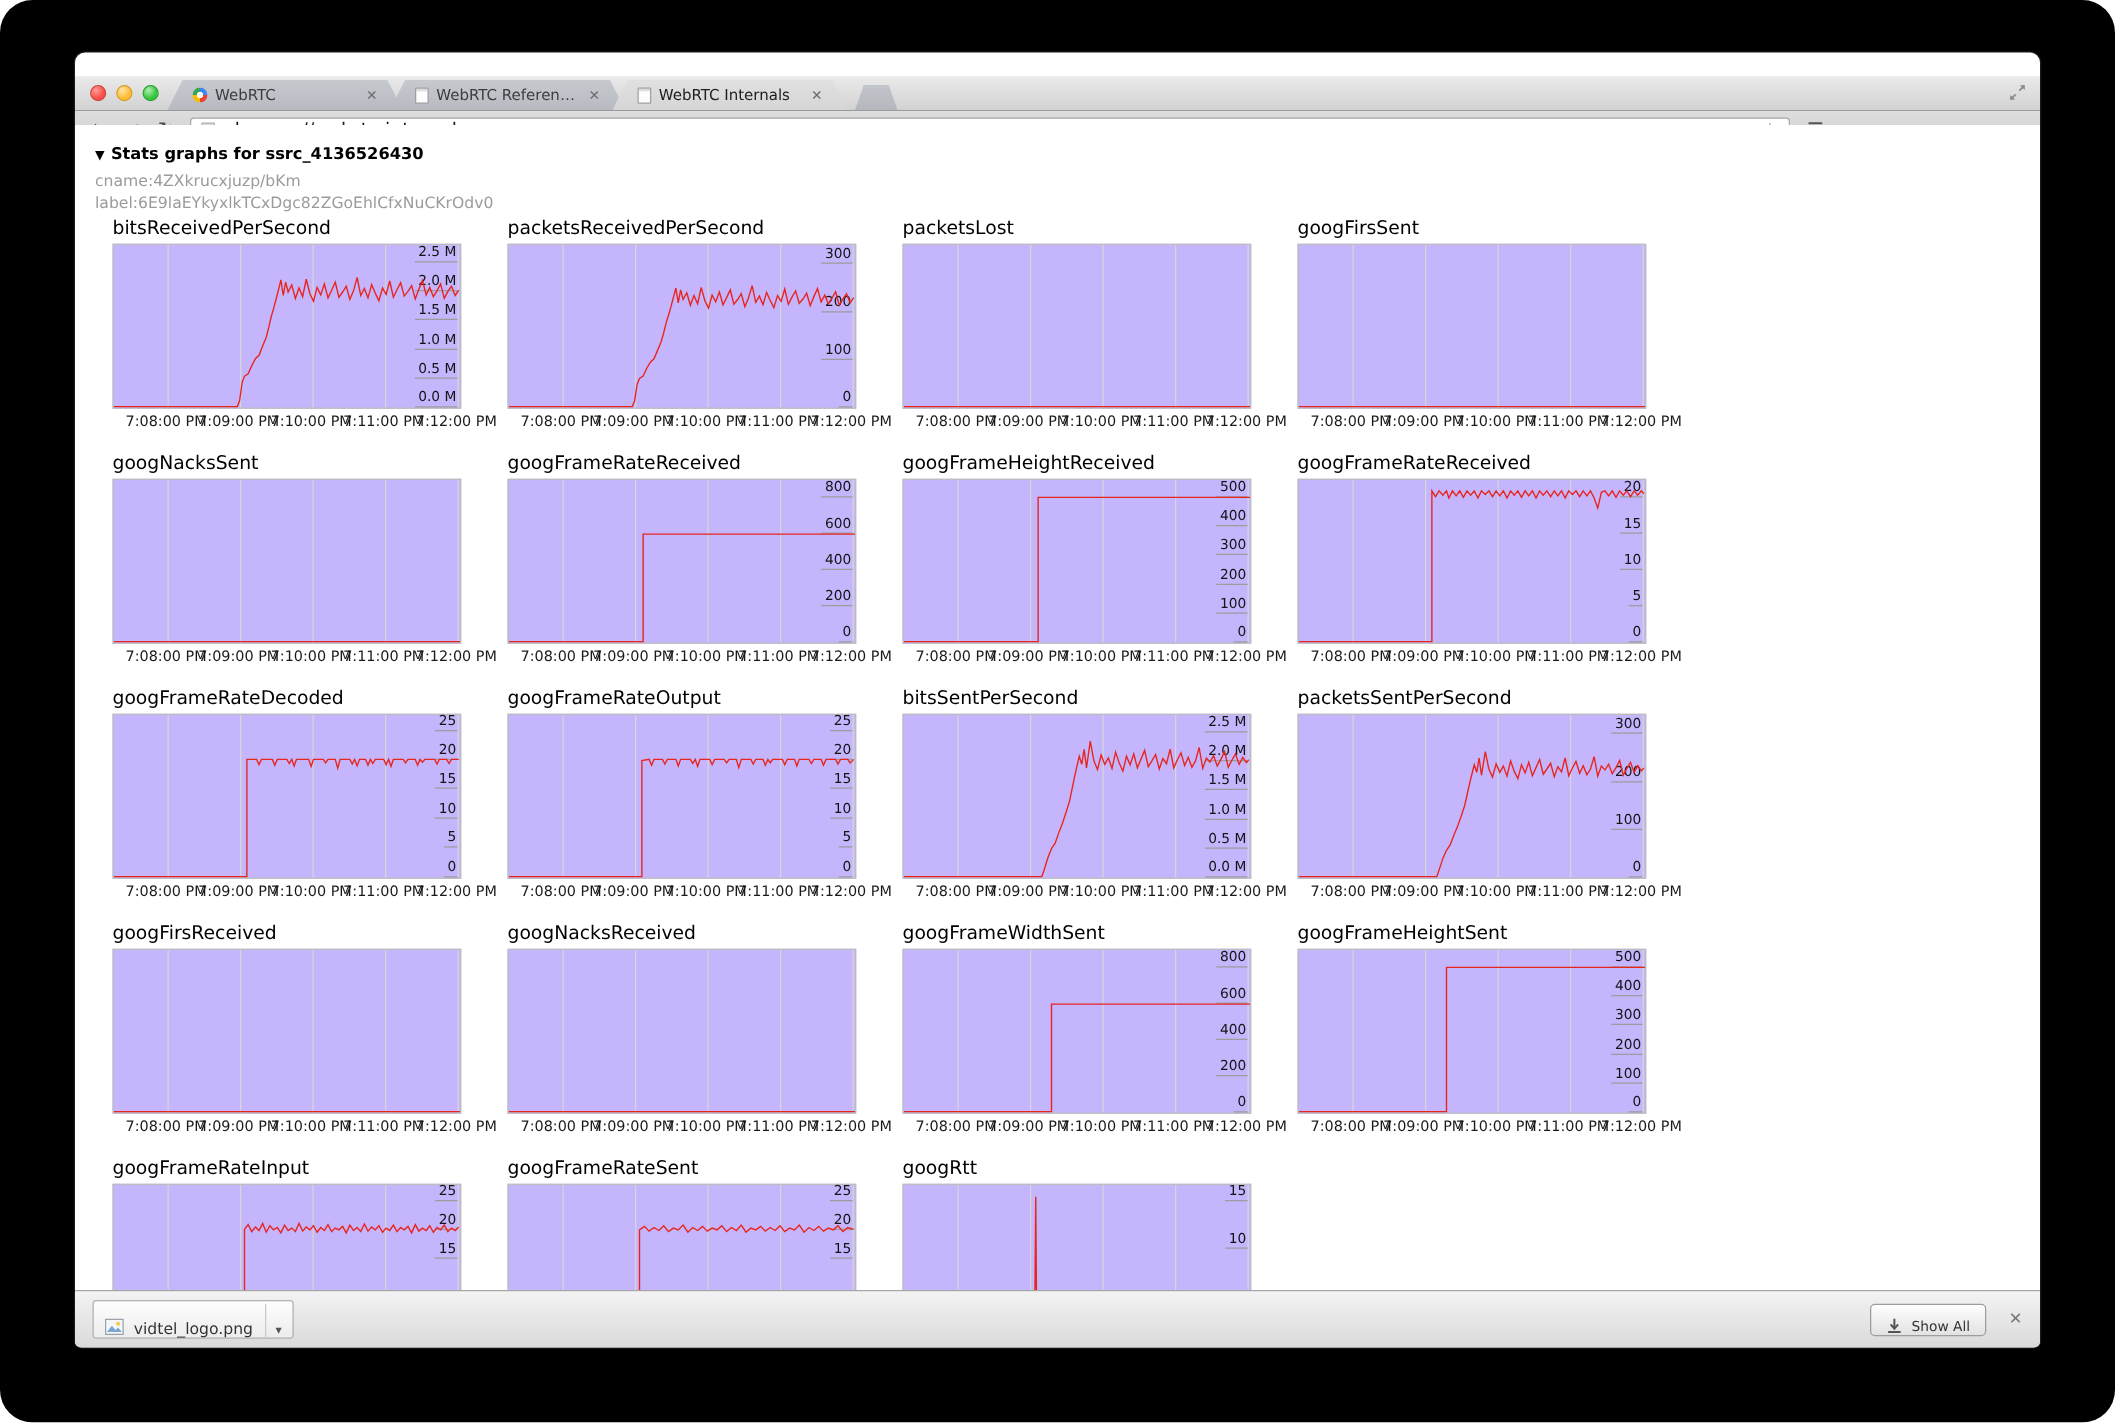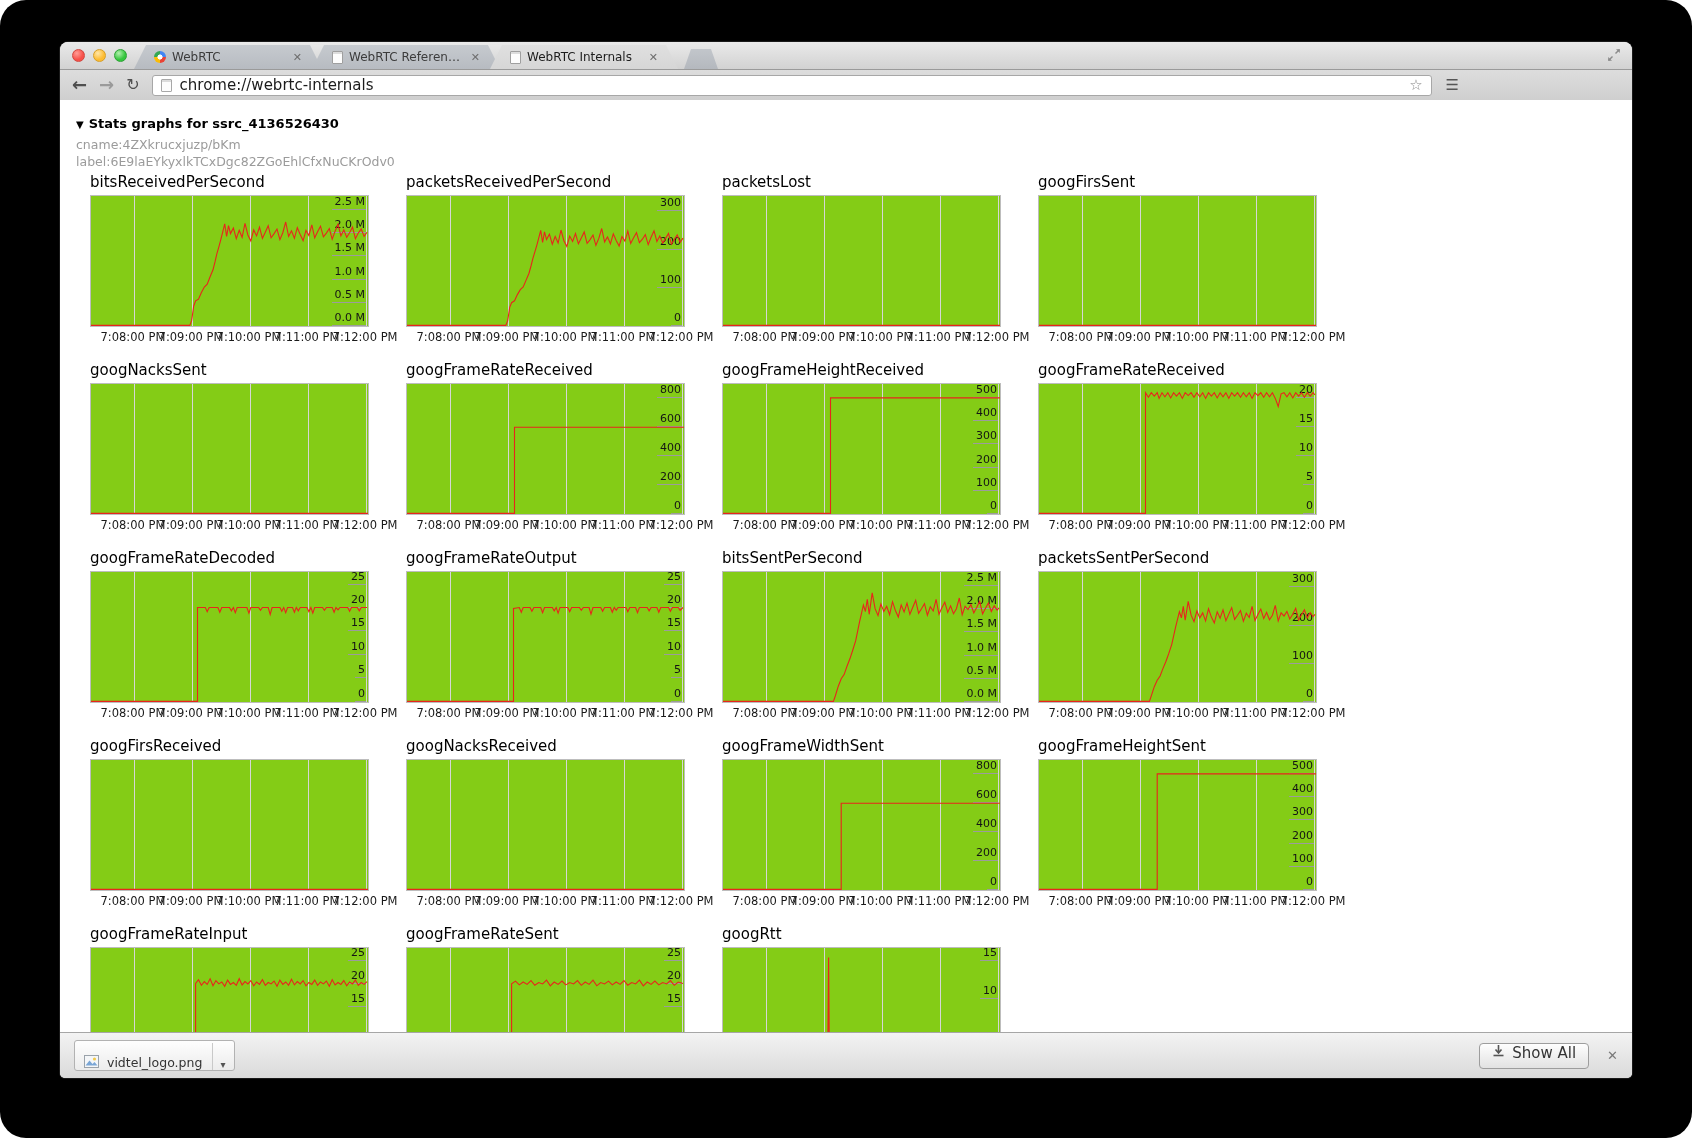--- a/index.html
+++ b/index.html
@@ -2,21 +2,21 @@
 <html><head>
 <meta charset="utf-8">
 <style>
   html,body{margin:0;padding:0;background:#fff;}
   body{width:1692px;height:1138px;position:relative;font-family:"DejaVu Sans","Liberation Sans",sans-serif;}
   #screen{position:absolute;inset:0;background:#000;border-radius:26px;overflow:hidden;}
   #window{position:absolute;left:60px;top:42px;width:1572px;height:1036px;background:#fff;
           border-radius:8px 8px 5px 5px;overflow:hidden;box-shadow:0 0 0 1px #1a1a1a;}
   
   .titlebar{position:relative;height:27px;background:linear-gradient(#eaeaea,#d2d2d2);
-            border-bottom:1px solid #9a9a9a;}
+            border-bottom:1px solid #9a9a9a;margin-top:19px;}
   .lights{position:absolute;left:12px;top:7px;display:flex;gap:8px;}
   .light{width:13px;height:13px;border-radius:50%;box-sizing:border-box;}
   .light.red{background:radial-gradient(circle at 35% 30%,#ff9d96,#f75049 60%);border:1px solid #cf4840;}
   .light.yellow{background:radial-gradient(circle at 35% 30%,#ffe6a8,#fdbc33 60%);border:1px solid #d59e27;}
   .light.green{background:radial-gradient(circle at 35% 30%,#b2f0ae,#35c63e 60%);border:1px solid #2da135;}
   .tabstrip{position:absolute;left:74px;bottom:0;display:flex;align-items:flex-end;height:25px;}
   .tab{position:relative;height:24px;width:188px;margin-right:-10px;display:flex;align-items:center;
        padding:0 20px;box-sizing:border-box;
        clip-path:polygon(0 100%,12px 0,calc(100% - 12px) 0,100% 100%);
        background:linear-gradient(#c6cacf,#b7bbc1);font-size:12px;color:#3c3c3c;}
@@ -49,38 +49,38 @@
   .menubtn{margin-left:14px;color:#555;font-size:15px;line-height:15px;}
   
   .content{position:absolute;left:0;right:0;top:58px;height:932px;background:#fff;overflow:hidden;}
   .section-header{padding:16px 0 0 16px;font-size:13px;font-weight:bold;color:#000;height:18px;}
   .section-header .tri{font-size:10px;margin-right:5px;}
   .meta{padding-left:16px;margin-top:2px;}
   .meta div{font-size:12.5px;line-height:17px;color:#9b9b9b;white-space:nowrap;}
   #charts-grid{margin-top:3px;padding-left:30px;display:grid;grid-template-columns:repeat(4,316px);}
   .card{width:277px;margin-bottom:17px;}
   .card-title{font-size:15px;color:#000;height:19px;line-height:19px;margin-bottom:3px;white-space:nowrap;}
-  .plot{position:relative;width:277px;height:130px;border:1px solid #bdbdbd;background:#84cc16;box-sizing:content-box;}
+  .plot{position:relative;width:277px;height:130px;border:1px solid #bdbdbd;background:#c4b5fd;box-sizing:content-box;}
   .gridline{position:absolute;top:0;bottom:0;width:1px;background:#d6d6d6;}
   .ytick{position:absolute;right:2px;font-size:11px;line-height:12px;color:#141414;
          padding:0 1px 1px 3px;border-bottom:1px solid #9c9c9c;text-align:right;}
   .plot svg{position:absolute;left:0;top:0;}
   .xlabels{position:relative;height:14px;margin-top:3px;}
   .xlabels span{position:absolute;top:0;width:80px;text-align:center;font-size:11.5px;color:#1a1a1a;white-space:nowrap;}
   
   .shelf{position:absolute;left:0;right:0;bottom:0;height:46px;background:linear-gradient(#f3f3f3,#dadada);
          border-top:1px solid #a6a6a6;display:flex;align-items:center;padding:0 14px;box-sizing:border-box;}
   .dl-item{display:flex;align-items:flex-end;height:29px;background:linear-gradient(#fefefe,#ececec);
            border:1px solid #b2b2b2;border-radius:3px;padding:0 2px 0 8px;}
   .dl-item .fname{font-size:12.5px;color:#333;margin:0 10px 0 7px;}
   .dl-item .sep{width:1px;height:27px;background:#c9c9c9;}
   .dl-item .caret{padding:0 7px;color:#555;font-size:10px;}
   .shelf .spacer{flex:1;}
-  .showall{display:flex;align-items:flex-start;gap:7px;height:24px;padding:0 12px;border:1px solid #9d9d9d;
-           border-radius:4px;background:linear-gradient(#fefefe,#e2e2e2);font-size:15px;color:#333;}
+  .showall{display:flex;align-items:flex-end;gap:7px;height:24px;padding:0 12px;border:1px solid #9d9d9d;
+           border-radius:4px;background:linear-gradient(#fefefe,#e2e2e2);font-size:11px;color:#333;}
   .shelf-close{margin-left:18px;color:#787878;font-size:13px;line-height:13px;}
 </style>
 </head>
 <body>
 
 <div id="screen">
   <div id="window">
 
     <div class="titlebar">
       <div class="lights">

